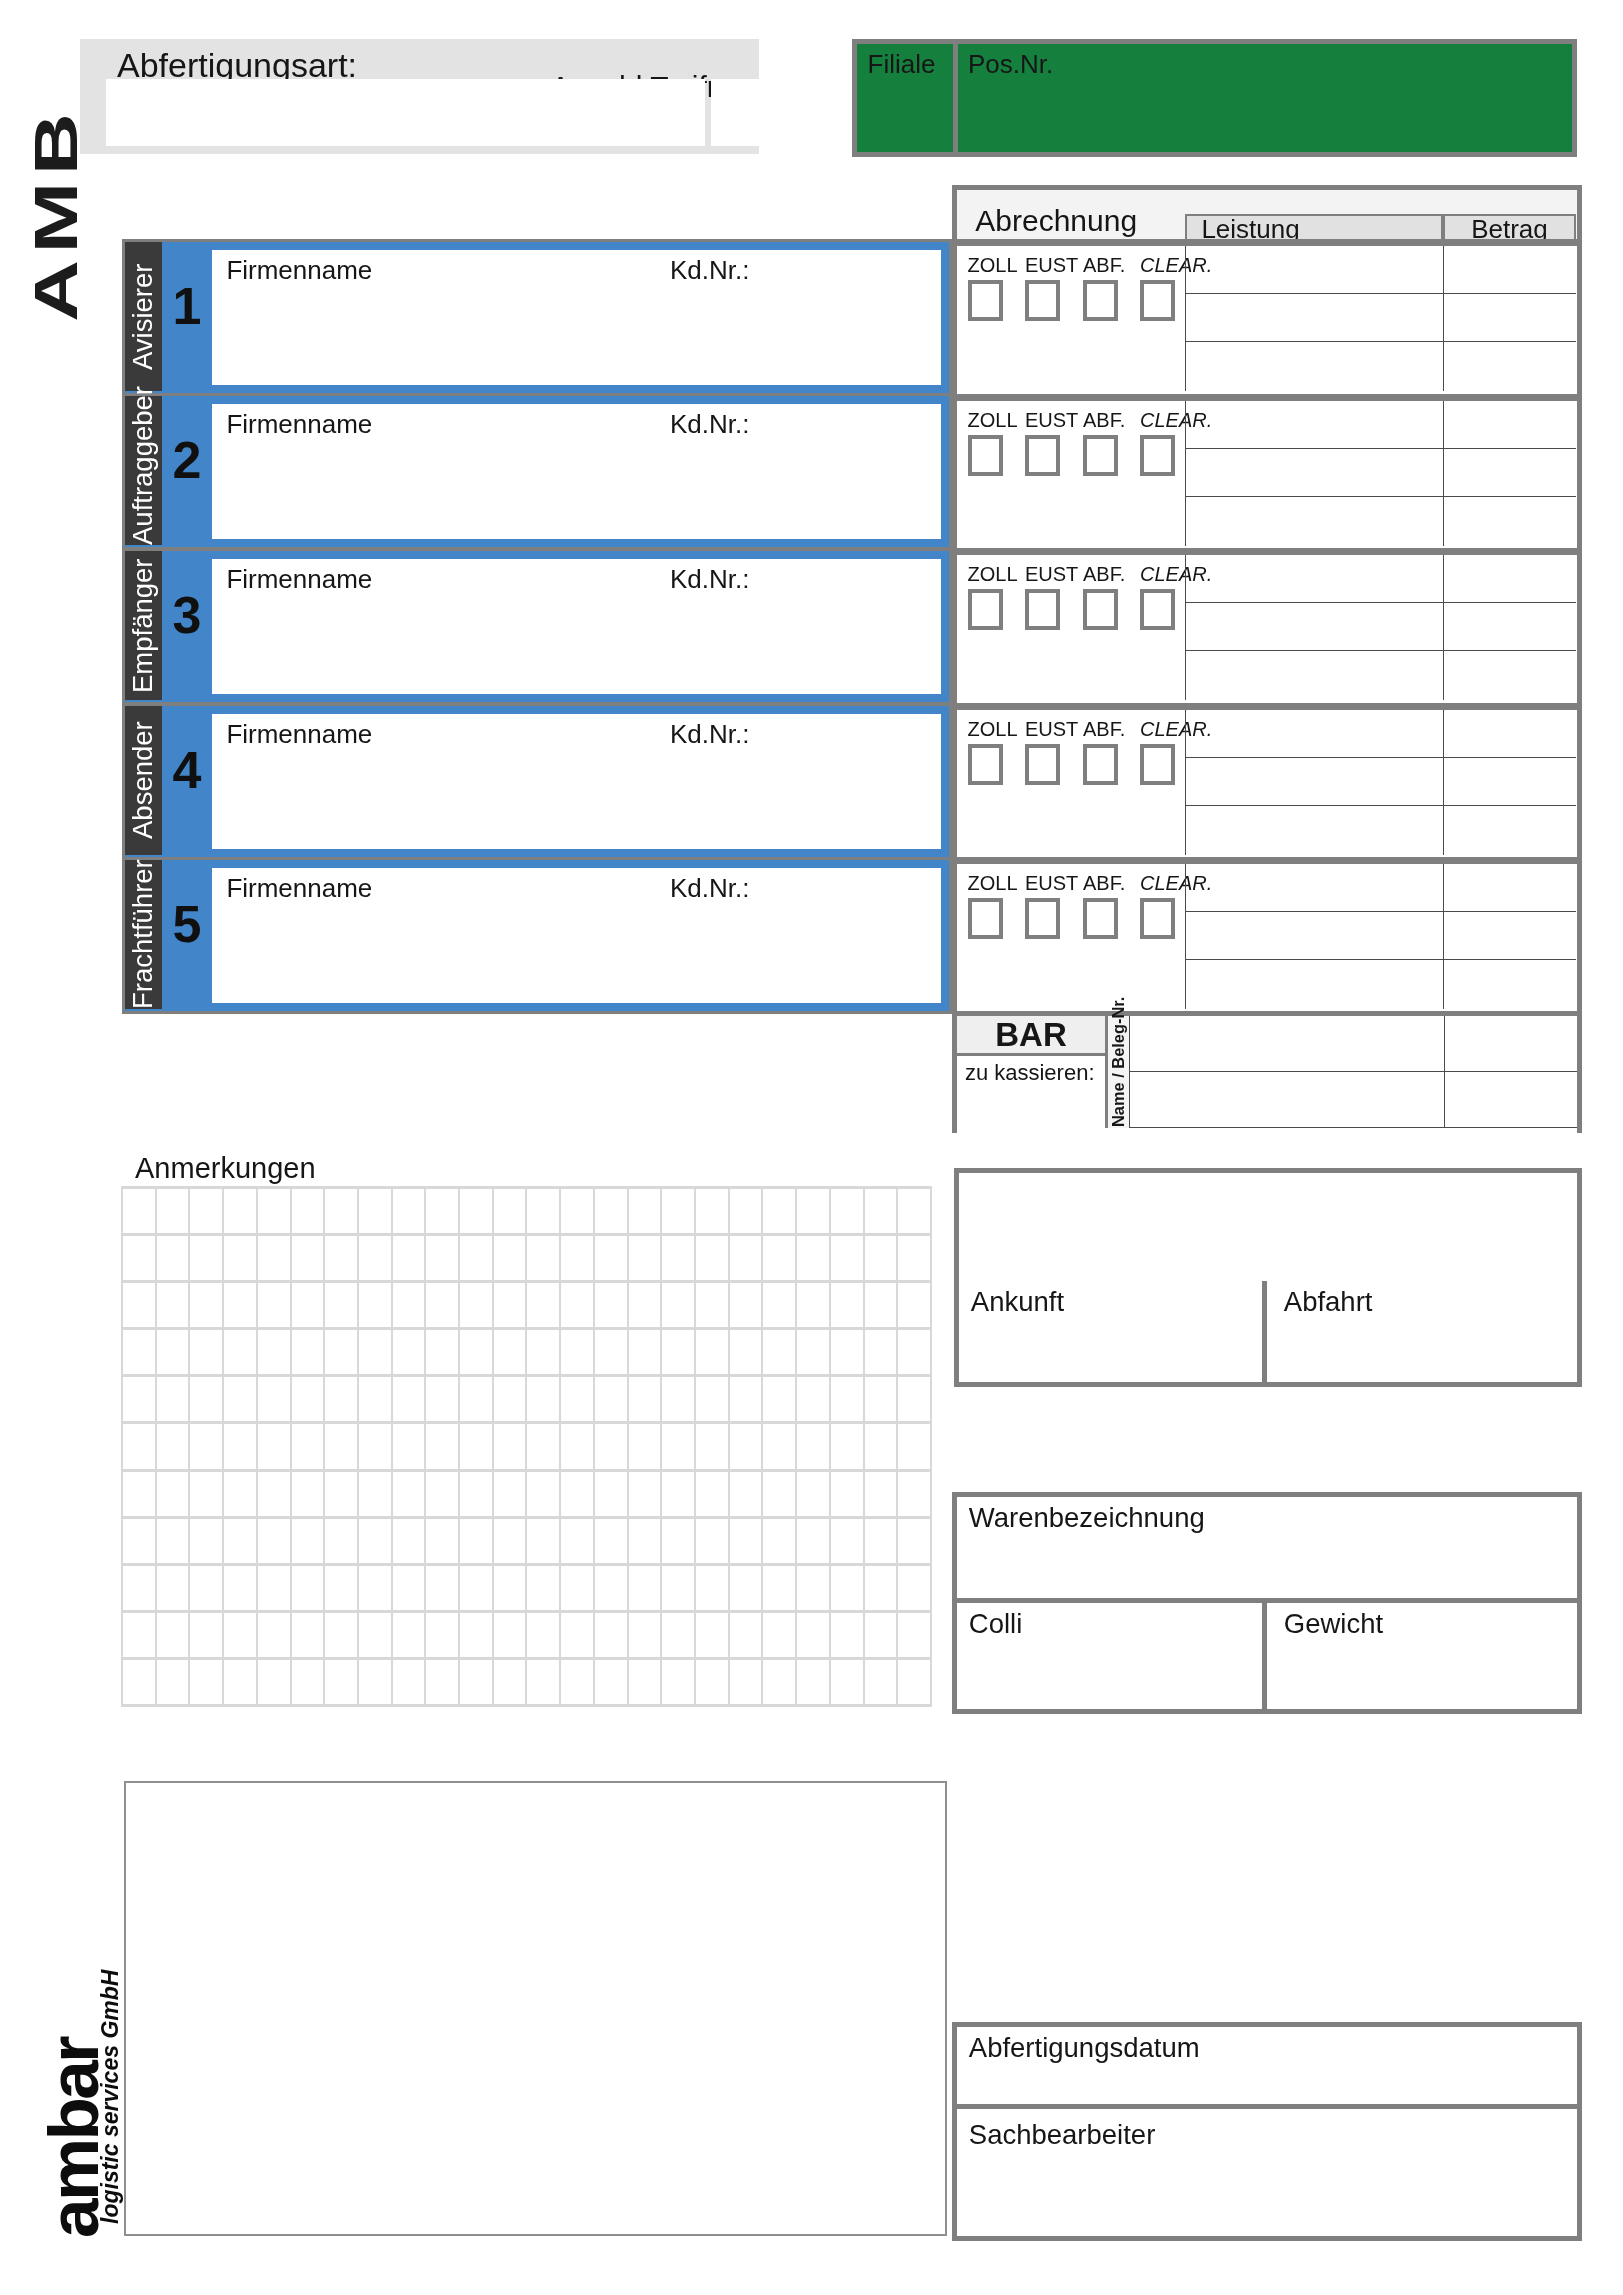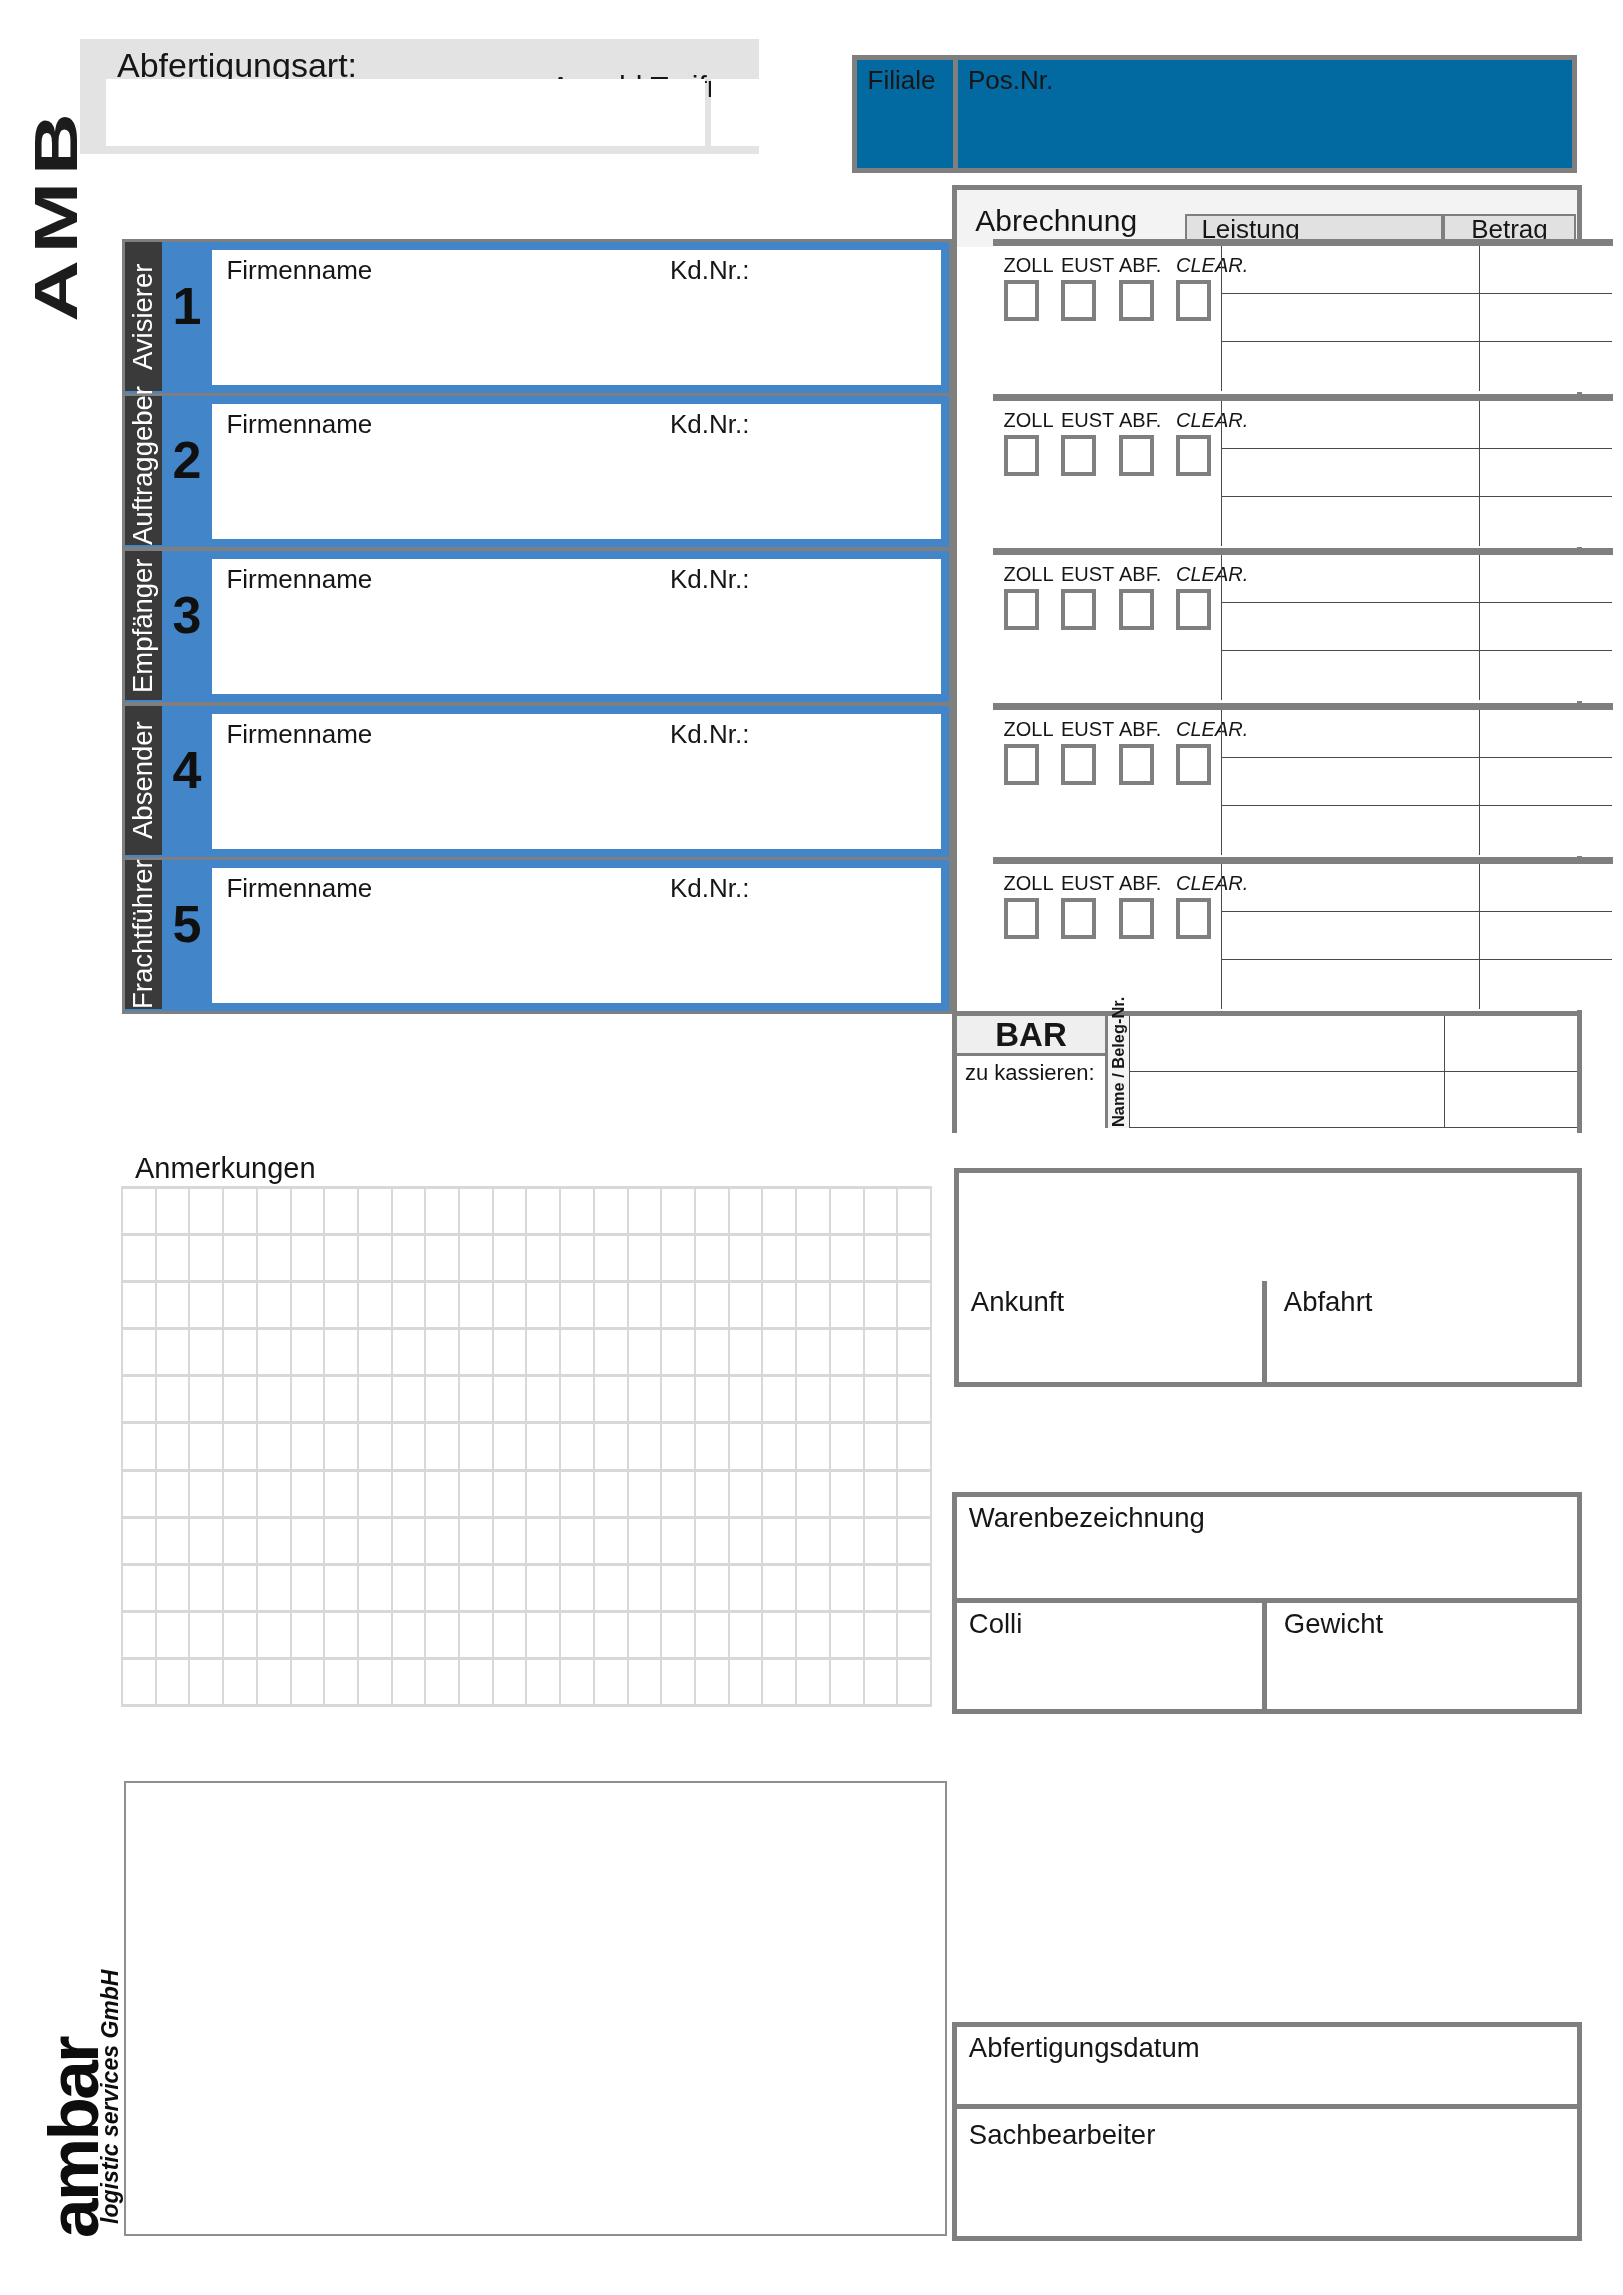--- a/index.html
+++ b/index.html
@@ -15,34 +15,34 @@
   }
 
   
   .hdr-band { position:absolute; left:80px; top:39px; width:679px; height:115px; background:#e3e3e3; }
   .hdr-label-a { position:absolute; left:37px; top:6.5px; font-size:34px; }
   .hdr-label-b { position:absolute; right:10.5px; top:10.5px; font-size:30px;margin-top:20px; }
   .input-a { position:absolute; left:26px; top:40px; width:599px; height:67px; background:#fff; }
   .input-b { position:absolute; left:631px; top:40px; width:120px; height:67px; background:#fff; }
 
   
-  .filiale-box { position:absolute; left:852px; top:39px; width:725px; height:118px; border:5.2px solid var(--bgray); background:#0369a1;margin-top:16px; }
+  .filiale-box { position:absolute; left:852px; top:39px; width:725px; height:118px; border:5.2px solid var(--bgray); background:#15803d; }
   .filiale-div { position:absolute; left:96px; top:0; width:4.6px; height:100%; background:var(--bgray); }
   .filiale-label { position:absolute; left:10.5px; top:5.2px; font-size:26px; }
   .posnr-label { position:absolute; left:111px; top:5.2px; font-size:26px; }
 
   
   .abr-panel { position:absolute; left:952px; top:185px; width:630px; height:948px; border:5.2px solid var(--bgray); background:#fff; }
   .abr-header { position:absolute; left:0; top:0; width:620px; height:57px; background:#f3f3f3; }
   .abr-title { position:absolute; left:18.3px; top:14.4px; font-size:30px; }
   .lb-head { position:absolute; top:24px; height:33px; background:#e1e1e1; border:2.6px solid var(--bgray); font-size:26px; line-height:27.5px; }
   .lb-head.leistung { left:228px; width:258px; padding-left:14.4px; }
   .lb-head.betrag { left:486px; width:133px; text-align:center; }
 
-  .abr-section { position:absolute; left:0; width:620px; height:153px; border-top:7.9px solid var(--bgray); background:#fff;margin-left:36px; }
+  .abr-section { position:absolute; left:0; width:620px; height:153px; border-top:7.9px solid var(--bgray); background:#fff; }
   .chk-zone { position:absolute; left:0; top:0; width:228px; height:145px; }
   .chk-label { position:absolute; top:7.9px; font-size:20px; white-space:nowrap; }
   .chk-box { position:absolute; top:34px; width:35px; height:41px; border:4.6px solid var(--bgray); background:#fff; }
   .cb0 { left:10.5px; } .cb1 { left:68px; } .cb2 { left:126px; } .cb3 { left:183px;font-style:italic; }
   .col-l { position:absolute; left:228px; top:0; width:258px; height:145px; border-left:1.3px solid #4a4a4a; }
   .col-b { position:absolute; left:486px; top:0; width:133px; height:145px; border-left:1.3px solid #4a4a4a; }
   .subrow { height:48px; border-bottom:1.3px solid #4a4a4a; }
   .subrow:last-child { border-bottom:none; }
 
   

